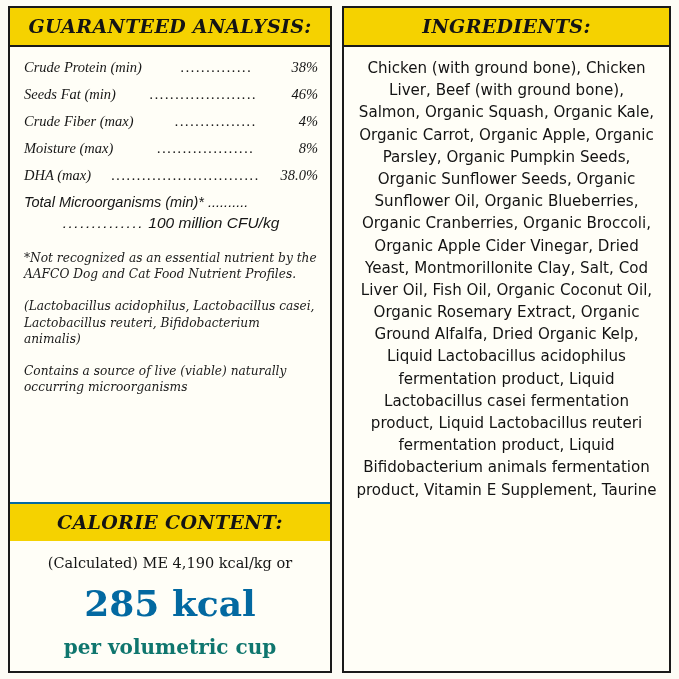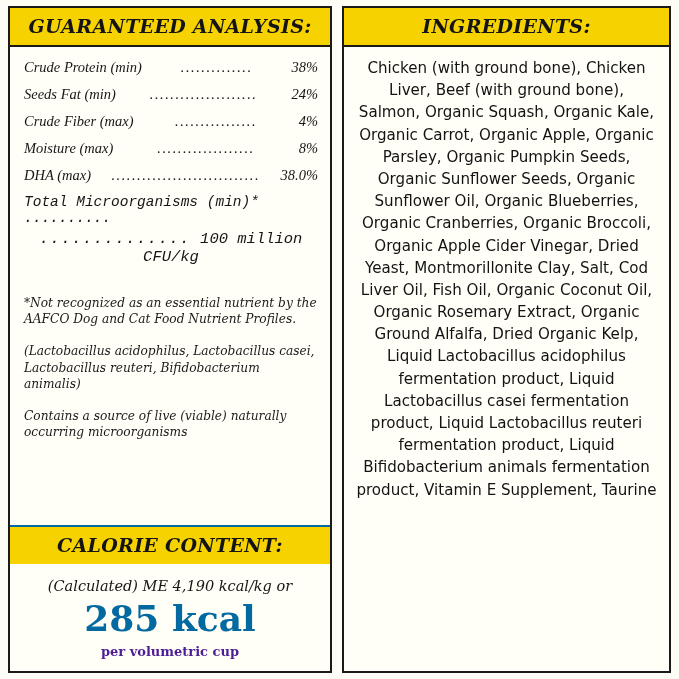--- a/index.html
+++ b/index.html
@@ -80,25 +80,25 @@
     font-size: 14.5px;
     letter-spacing: 1.5px;
     padding: 0 4px;
     text-align: center;
   }
   .ga-value {
     flex: 0 0 auto;
     text-align: right;
   }
   .ga-wrap {
-    font-family: Liberation Mono, monospace;
-    font-style: italic;
-    font-size: 14.5px;
-    color: #161616;
-    margin-bottom: 23px;
+    font-family: Liberation Sans, sans-serif;
+    font-style: italic;
+    font-size: 14.5px;
+    color: #161616;
+    margin-bottom: 12px;
   }
   .ga-wrap .cont {
     display: block;
     text-align: center;
     margin-top: 4px;
     font-size: 15.5px;
   }
   .ga-wrap .cont .lead {
     letter-spacing: 1.5px;
   }
@@ -109,38 +109,37 @@
     line-height: 1.33;
     color: #1a1a1a;
     margin: 6px 0 10px 0;
   }
   .calorie-body {
     padding: 14px 10px 12px 10px;
     text-align: center;
   }
   .cal-line1 {
     font-family: "DejaVu Serif", serif;
-    font-style: italic;
-    font-size: 14.5px;
-    color: #161616;
-    margin-bottom: 4px;
+    font-size: 14.5px;
+    color: #161616;
+    margin-bottom: 12px;
   }
   .cal-big {
     font-family: "DejaVu Serif", serif;
     font-weight: bold;
     font-size: 36px;
     color: #0369a1;
     line-height: 1.12;
   }
   .cal-sub {
     font-family: "DejaVu Serif", serif;
     font-weight: bold;
-    font-size: 13px;
-    color: #4c1d95;
-    margin-top: 6px;
+    font-size: 20px;
+    color: #0f766e;
+    margin-top: 12px;
   }
   .ing-body {
     padding: 10px 12px 24px 12px;
     text-align: center;
     font-family: "DejaVu Sans", sans-serif;
     font-size: 15.1px;
     line-height: 1.47;
     color: #131313;
     flex: 1 1 auto;
     overflow: hidden;
@@ -157,21 +156,21 @@
 
       <div class="ga-row">
         <span class="ga-label">Crude Protein (min)</span>
         <span class="ga-dots">..............</span>
         <span class="ga-value">38%</span>
       </div>
 
       <div class="ga-row">
         <span class="ga-label">Seeds Fat (min)</span>
         <span class="ga-dots">.....................</span>
-        <span class="ga-value">24%</span>
+        <span class="ga-value">46%</span>
       </div>
 
       <div class="ga-row">
         <span class="ga-label">Crude Fiber (max)</span>
         <span class="ga-dots">................</span>
         <span class="ga-value">4%</span>
       </div>
 
       <div class="ga-row">
         <span class="ga-label">Moisture (max)</span>

